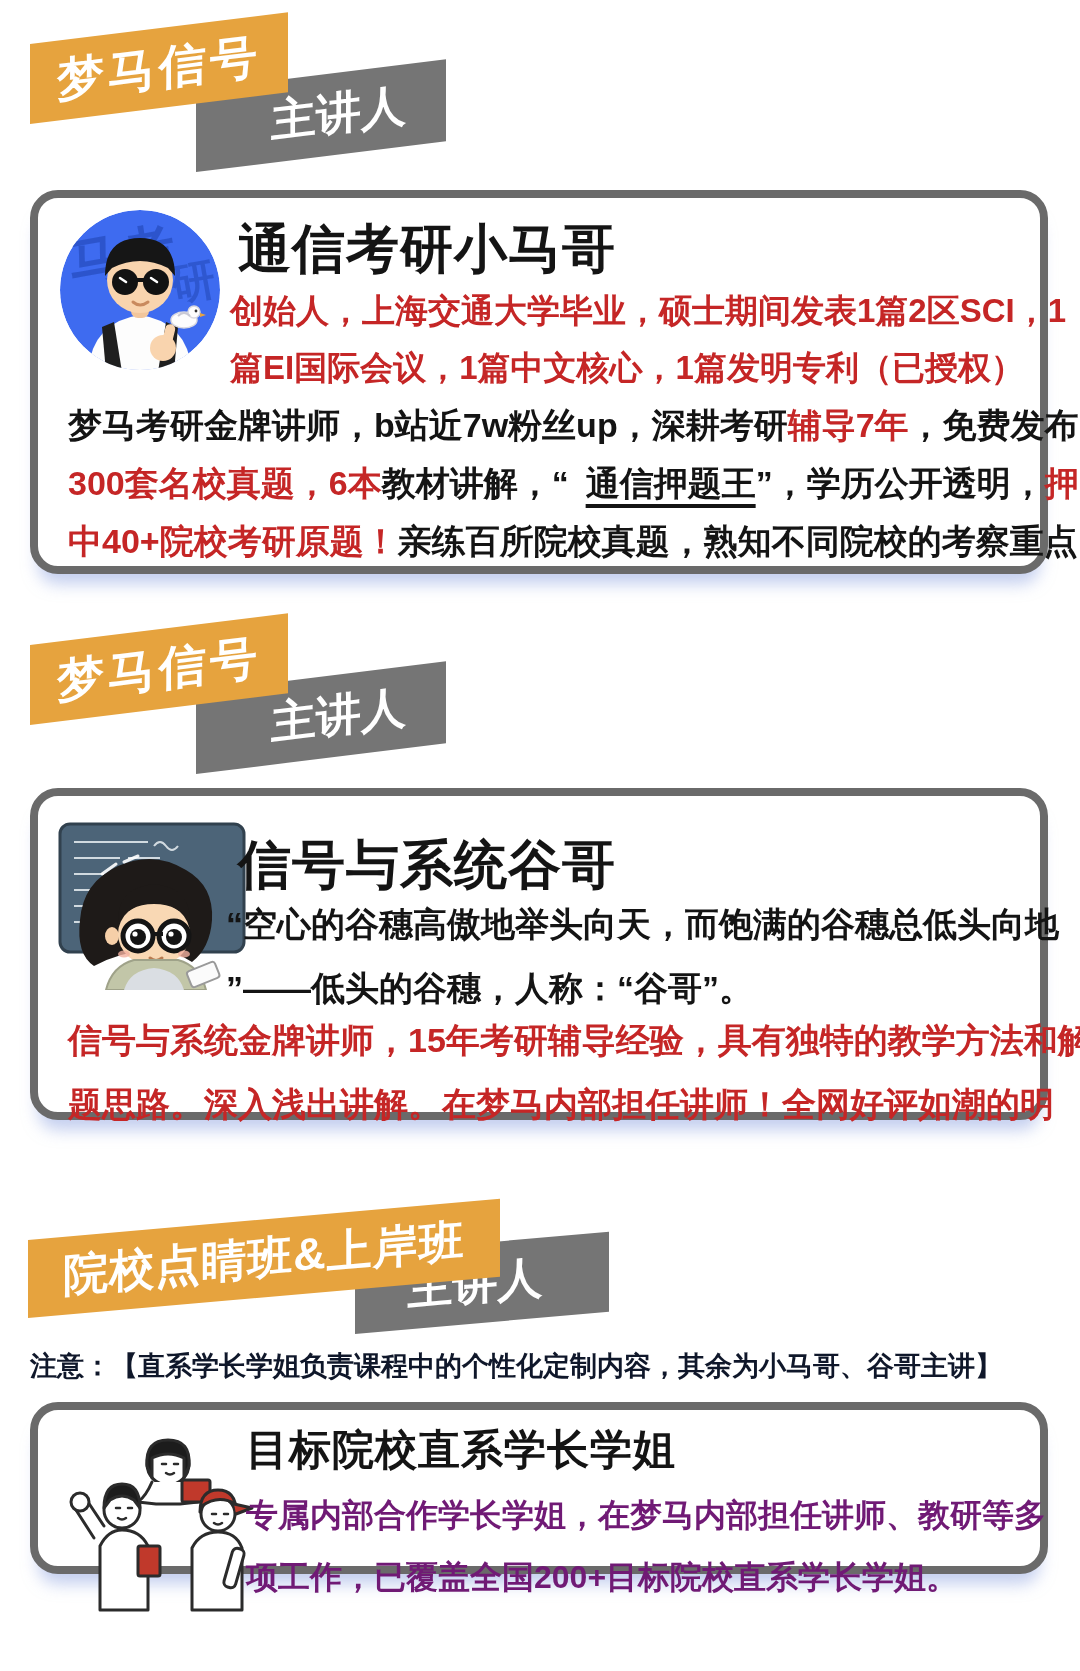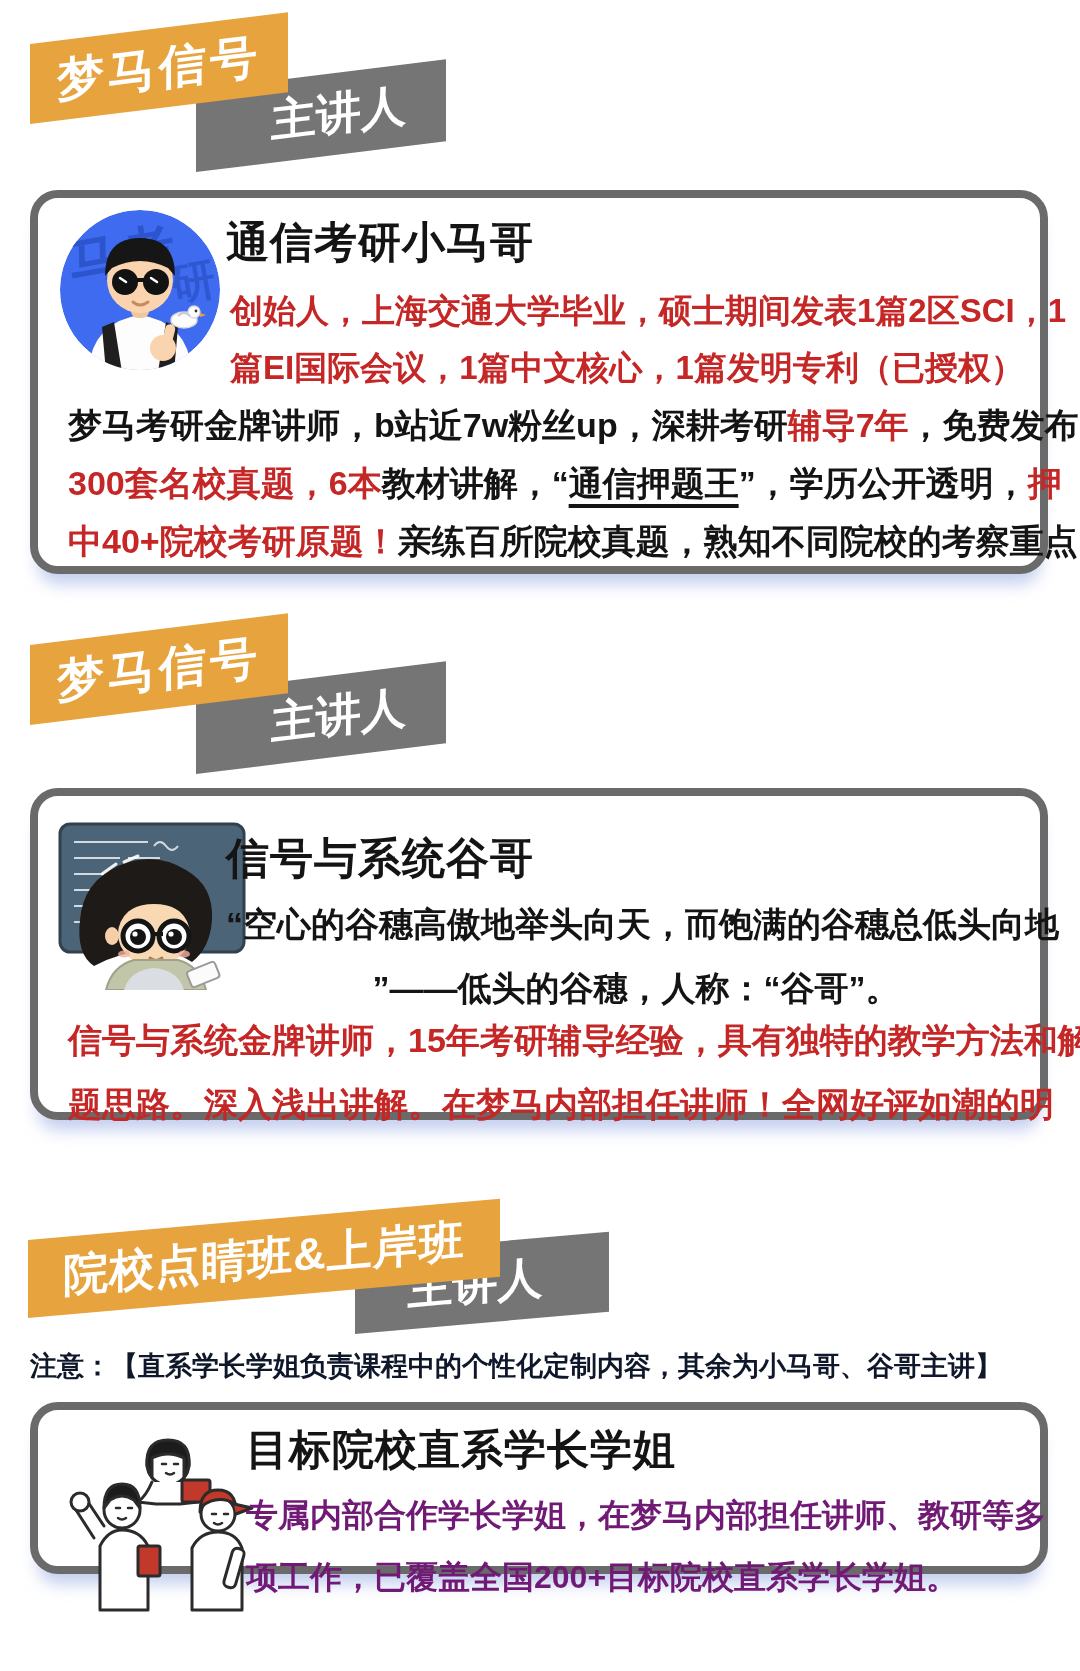--- a/index.html
+++ b/index.html
@@ -46,53 +46,54 @@
     z-index:1;
   }
   .card1{top:190px;height:384px;}
   .card2{top:788px;height:332px;}
   .card3{top:1402px;height:172px;}
   .avatar{position:absolute;}
   .av1{left:22px;top:12px;width:160px;height:160px;}
   .av2{left:12px;top:20px;width:214px;height:174px;}
   .av3{left:22px;top:8px;width:218px;height:194px;}
   .card-title{
-    position:absolute;left:188px;top:16px;
-    font-size:43px;font-weight:700;color:#141414;letter-spacing:1px;
+    position:absolute;left:200px;top:16px;
+    font-size:53px;font-weight:700;color:#141414;letter-spacing:1px;
     white-space:nowrap;
   }
   .c2-title{top:34px;}
   .c3-title{left:208px;top:12px;font-size:42px;}
   .line{white-space:nowrap;}
   .intro1{
     position:absolute;left:192px;top:84px;width:810px;
     font-size:33px;line-height:57px;font-weight:600;color:#C52626;
   }
   .body1{
     position:absolute;left:30px;top:198px;width:960px;
     font-size:34px;line-height:58px;font-weight:600;color:#141414;
   }
   .quote2{
     position:absolute;left:188px;top:96px;width:820px;
-    font-size:34px;line-height:64px;font-weight:600;color:#141414;text-align:center;
+    font-size:34px;line-height:64px;font-weight:600;color:#141414;
   }
   .red2{
     position:absolute;left:30px;top:212px;width:960px;
     font-size:34px;line-height:64px;font-weight:600;color:#C52626;
   }
   .body3{
     position:absolute;left:208px;top:74px;width:800px;
     font-size:32px;line-height:62px;font-weight:600;color:#701a75;
   }
   .seg-red{color:#C52626;}
   .seg-u{
     font-weight:900;
     text-decoration:underline;
     text-decoration-thickness:4px;
     text-underline-offset:9px;
+    margin-left:17px;
   }
   .note{
     position:absolute;left:30px;top:1348px;width:940px;
     text-align:right;
     font-size:27px;font-weight:700;color:#0f172a;
     white-space:nowrap;
     z-index:4;
   }
 </style>
 </head>

